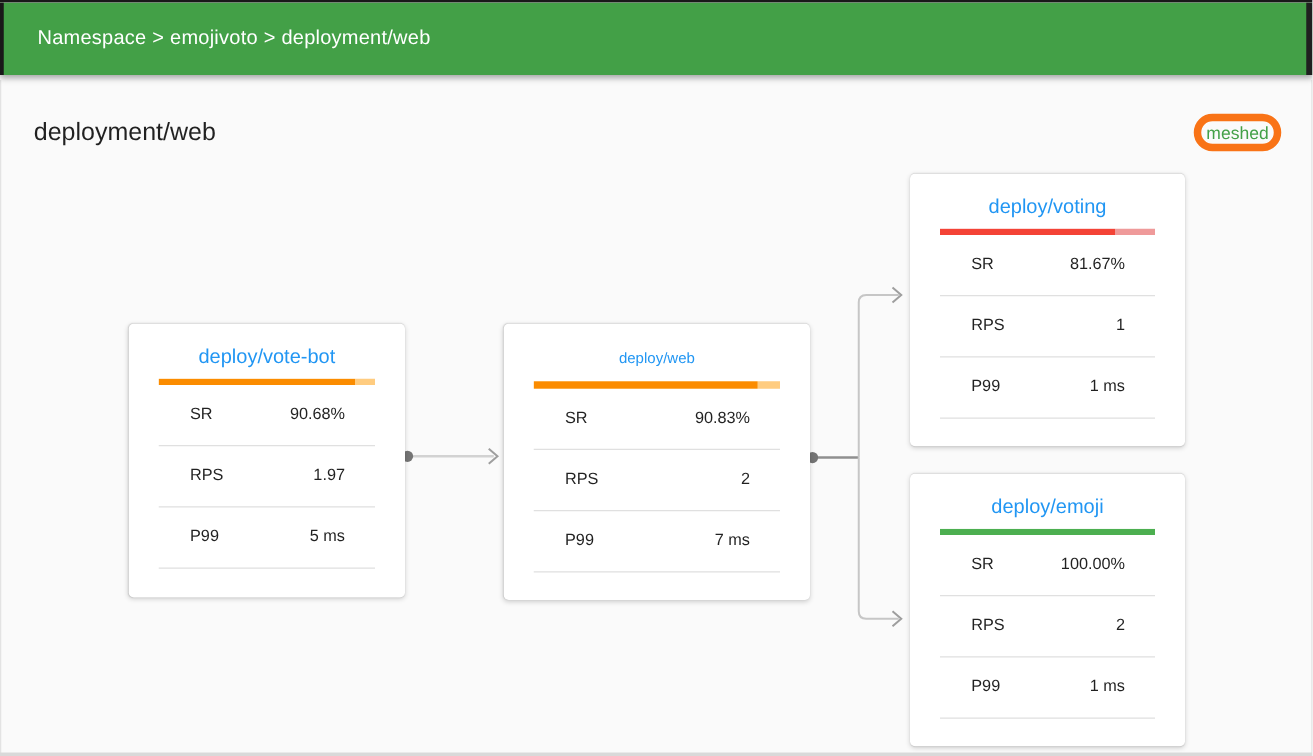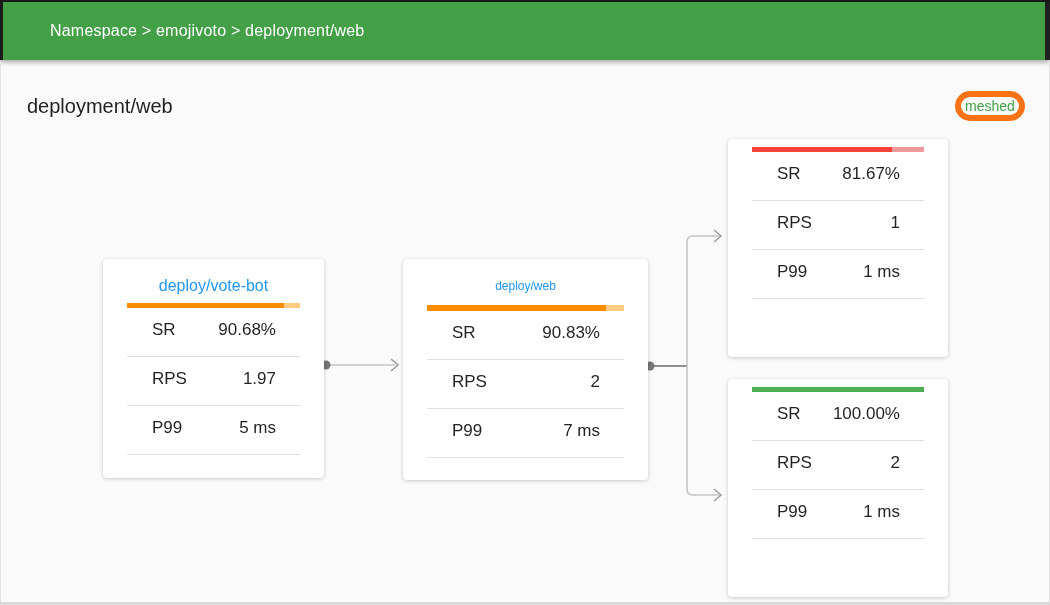--- a/index.html
+++ b/index.html
@@ -26,21 +26,20 @@
     box-shadow: 0 2px 5px rgba(0,0,0,0.35);
     display: flex;
     align-items: center;
     padding-left: 27px;
     z-index: 5;
   }
   .breadcrumb {
     color: #ffffff;
     font-size: 16px;
     letter-spacing: 0.2px;
-    margin-left: 20px;
   }
 
   
   .edge-left, .edge-right {
     position: absolute; top: 62px; bottom: 0; width: 1px;
     background: #e3e3e3; z-index: 4;
   }
   .edge-left { left: 0; }
   .edge-right { right: 0; }
   .edge-bottom {
@@ -102,21 +101,21 @@
   .node-web .success-bar { height: 6px; margin-top: 7px; }
   .success-bar-fill { height: 100%; }
 
   .metric-row {
     height: 49px;
     display: flex;
     align-items: center;
     justify-content: space-between;
     padding: 0 24px 4px 25px;
     border-bottom: 1px solid #e0e0e0;
-    font-size: 17px;
+    font-size: 13px;
     color: rgba(0,0,0,0.87);
   }
   .metric-label { }
   .metric-value { text-align: right; }
 
   
   .edges-svg {
     position: absolute;
     left: 0; top: 0;
     width: 1050px; height: 605px;
@@ -187,38 +186,40 @@
       <span class="metric-label">RPS</span>
       <span class="metric-value">2</span>
     </div>
     <div class="metric-row">
       <span class="metric-label">P99</span>
       <span class="metric-value">7 ms</span>
     </div>
   </div>
 
   <div class="node node-voting">
+    <a class="node-title">deploy/voting</a>
     <div class="success-bar" style="background-color: rgb(239, 154, 154);">
       <div class="success-bar-fill" style="width: 81.67%; background-color: rgb(244, 67, 54);"></div>
     </div>
     <div class="metric-row">
       <span class="metric-label">SR</span>
       <span class="metric-value">81.67%</span>
     </div>
     <div class="metric-row">
       <span class="metric-label">RPS</span>
       <span class="metric-value">1</span>
     </div>
     <div class="metric-row">
       <span class="metric-label">P99</span>
       <span class="metric-value">1 ms</span>
     </div>
   </div>
 
   <div class="node node-emoji">
+    <a class="node-title">deploy/emoji</a>
     <div class="success-bar" style="background-color: rgb(76, 175, 80);">
       <div class="success-bar-fill" style="width: 100%; background-color: rgb(76, 175, 80);"></div>
     </div>
     <div class="metric-row">
       <span class="metric-label">SR</span>
       <span class="metric-value">100.00%</span>
     </div>
     <div class="metric-row">
       <span class="metric-label">RPS</span>
       <span class="metric-value">2</span>

